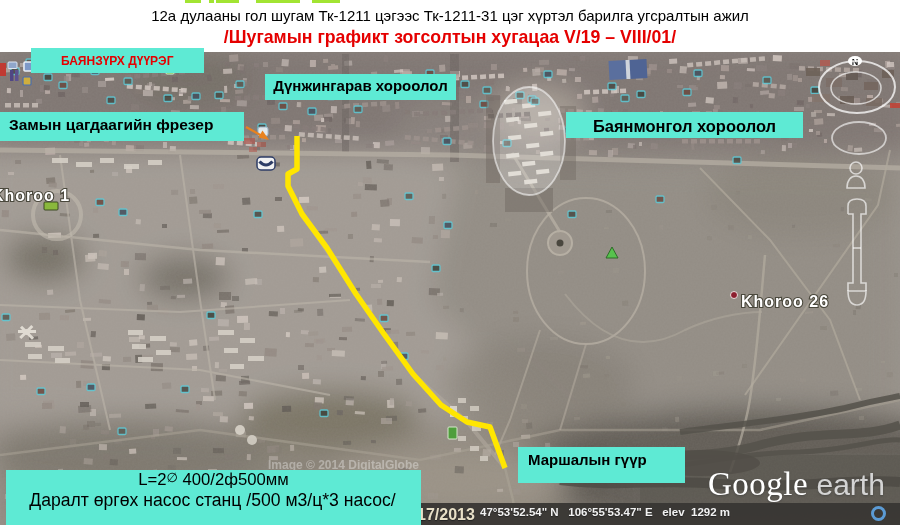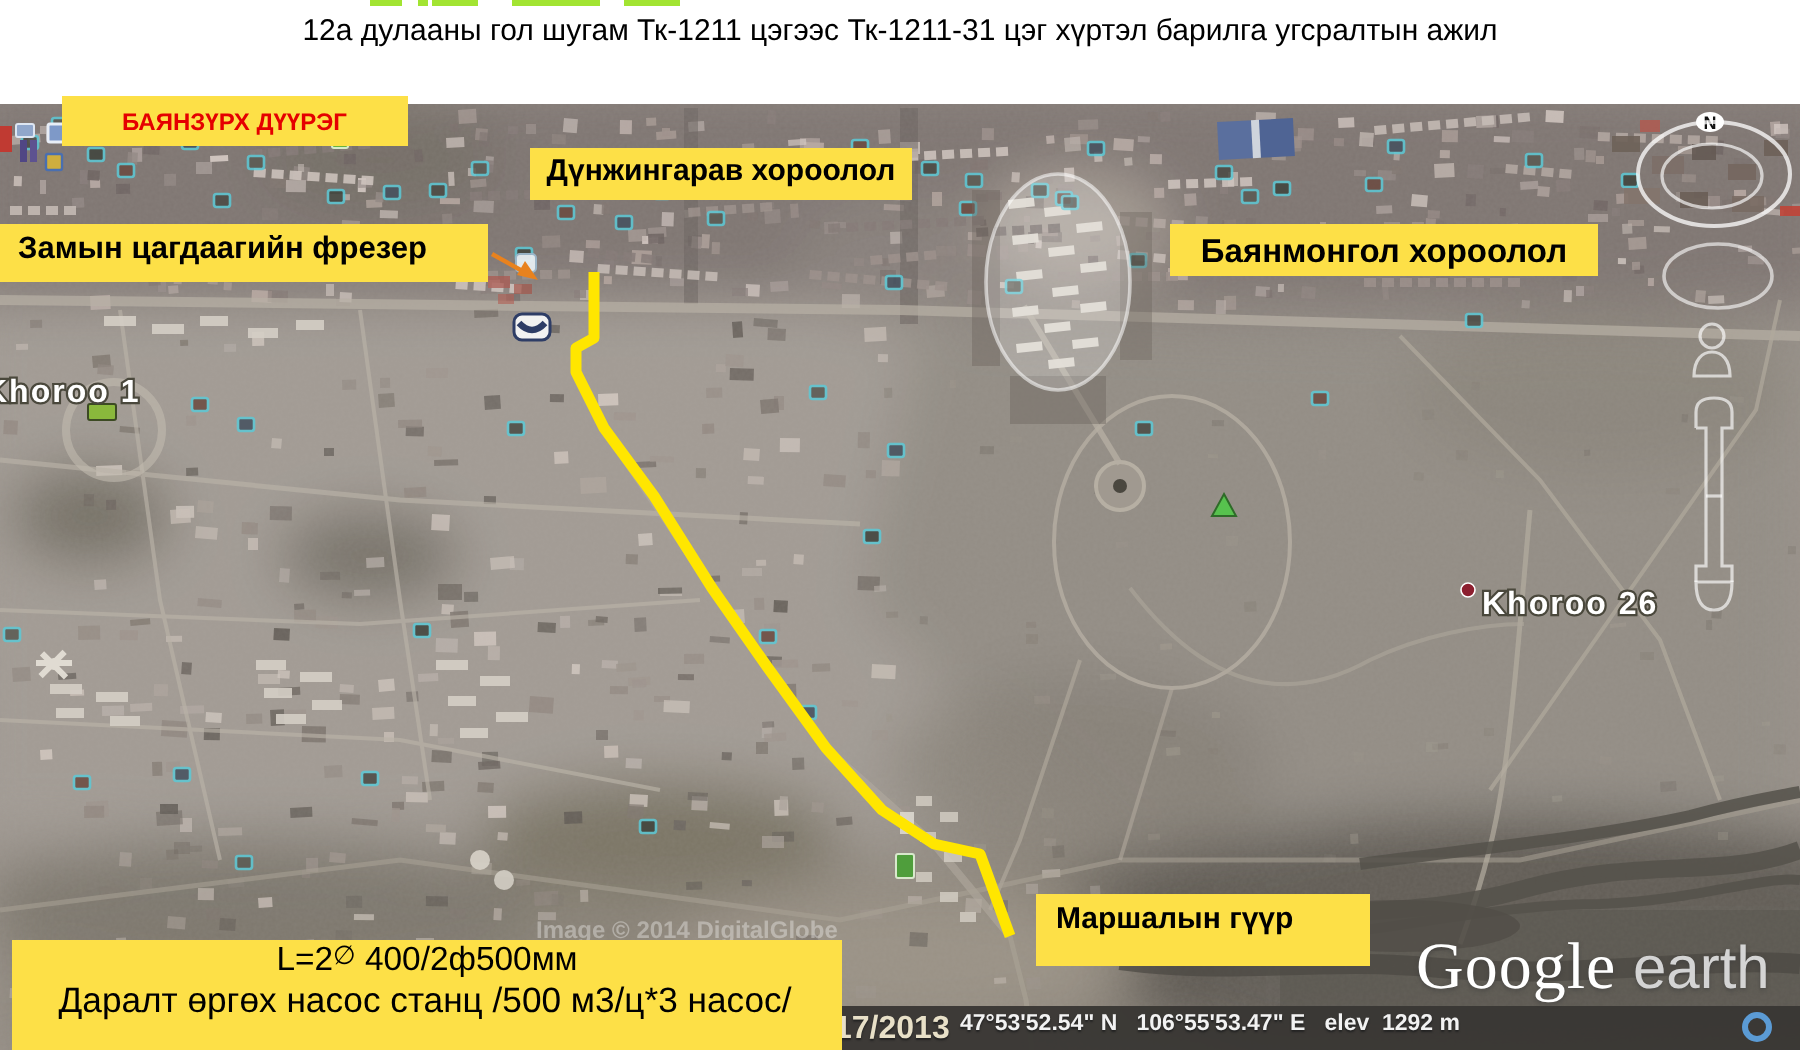--- a/index.html
+++ b/index.html
@@ -1,18 +1,18 @@
 <!DOCTYPE html>
 <html><head>
 <meta charset="utf-8">
 <style>
   html,body { margin:0; padding:0; }
   body { width:900px; height:525px; overflow:hidden; font-family:"Liberation Sans", sans-serif; background:#fff; }
   .abs { position:absolute; }
-  .whitebox { position:absolute; background:#fde047; box-sizing:border-box; }
+  .whitebox { position:absolute; background:#5eead4; box-sizing:border-box; }
   .maplabel { font-weight:bold; color:#000; white-space:nowrap; }
 </style>
 </head>
 <body>
 <div style="position:relative;width:900px;height:525px;">
 
 <svg class="abs" style="left:0;top:0;" width="900" height="525" viewBox="0 0 900 525">
 <defs>
   <filter id="soft" x="-20%" y="-20%" width="140%" height="140%">
           <feGaussianBlur stdDeviation="14"></feGaussianBlur>
@@ -1191,34 +1191,35 @@
 <div class="abs" style="left:0;top:0;width:900px;height:52px;background:#ffffff;"></div>
 
 <div class="abs" style="left:185px;top:0;width:16px;height:3px;background:#a2e432;"></div>
 <div class="abs" style="left:209px;top:0;width:5px;height:3px;background:#a2e432;"></div>
 <div class="abs" style="left:216px;top:0;width:23px;height:3px;background:#a2e432;"></div>
 <div class="abs" style="left:256px;top:0;width:44px;height:3px;background:#a2e432;"></div>
 <div class="abs" style="left:312px;top:0;width:28px;height:3px;background:#a2e432;"></div>
 
 <div class="abs" style="left:0;top:7px;width:900px;text-align:center;font-size:15px;color:#000;white-space:nowrap;">12а дулааны гол шугам Тк-1211 цэгээс Тк-1211-31 цэг хүртэл барилга угсралтын ажил</div>
 
+<div class="abs" style="left:0;top:27px;width:900px;text-align:center;font-size:17.7px;font-weight:bold;color:#e50000;white-space:nowrap;">/Шугамын графикт зогсолтын хугацаа V/19 – VIII/01/</div>
 
 <div class="whitebox" style="left:31px;top:48px;width:173px;height:25px;">
   <div style="font-size:12px;font-weight:bold;color:#e50000;padding:6px 0 0 30px;white-space:nowrap;">БАЯНЗҮРХ ДҮҮРЭГ</div>
 </div>
 
 <div class="whitebox" style="left:265px;top:74px;width:191px;height:26px;text-align:center;">
   <div class="maplabel" style="font-size:15px;padding-top:3px;">Дүнжингарав хороолол</div>
 </div>
 
 <div class="whitebox" style="left:0px;top:112px;width:244px;height:29px;">
   <div class="maplabel" style="font-size:15.5px;padding:4px 0 0 9px;">Замын цагдаагийн фрезер</div>
 </div>
 
-<div class="whitebox" style="left:585px;top:112px;width:214px;height:26px;text-align:center;">
+<div class="whitebox" style="left:566px;top:112px;width:237px;height:26px;text-align:center;">
   <div class="maplabel" style="font-size:16.5px;padding-top:5px;">Баянмонгол хороолол</div>
 </div>
 
 <div class="whitebox" style="left:518px;top:447px;width:167px;height:36px;">
   <div class="maplabel" style="font-size:15px;padding:4px 0 0 10px;">Маршалын гүүр</div>
 </div>
 
 <div class="abs" style="left:413px;top:503px;width:487px;height:22px;background:rgba(56,54,51,0.95);"></div>
 
 <div class="abs" style="left:417px;top:506px;font-size:16px;font-weight:bold;color:#e8e0c8;text-shadow:0 1px 1px #222;">17/2013</div>

